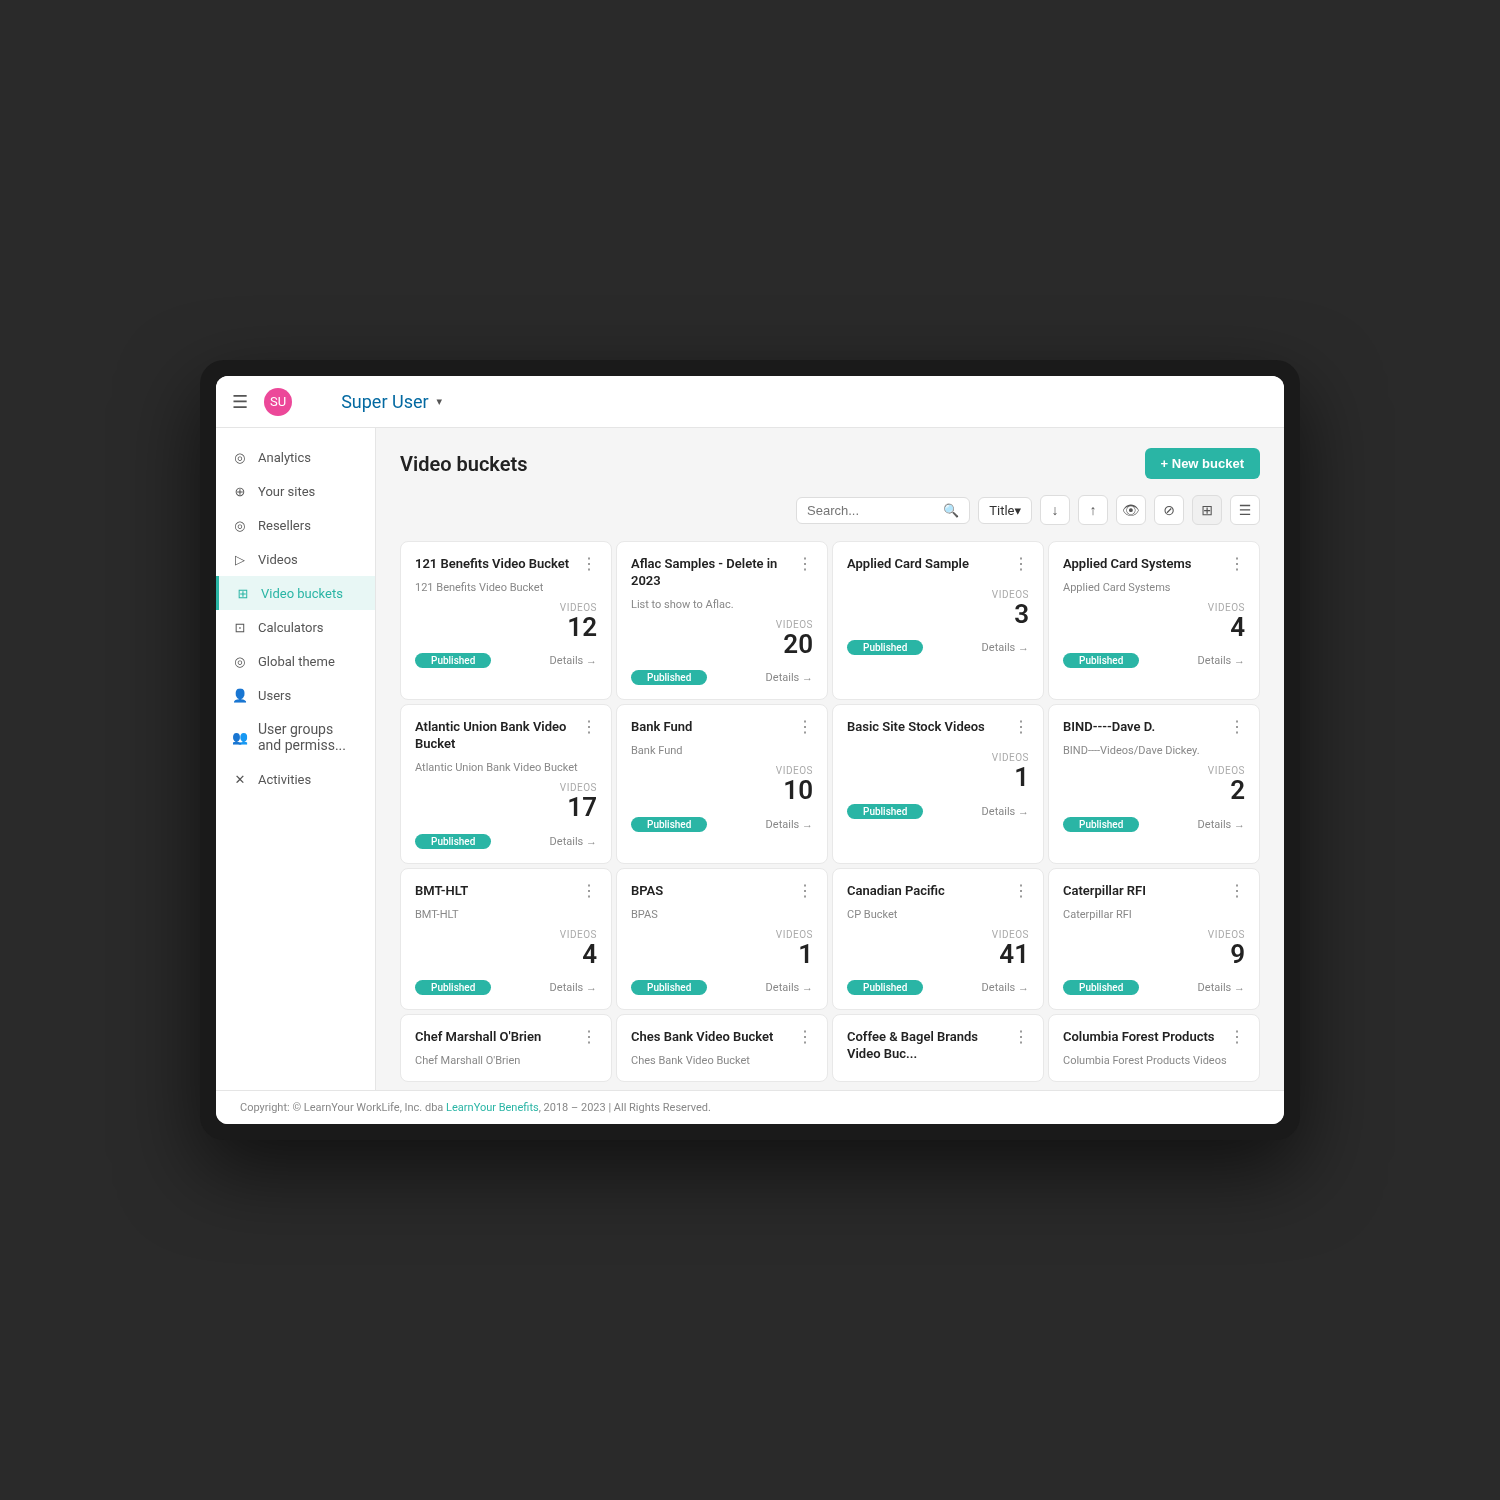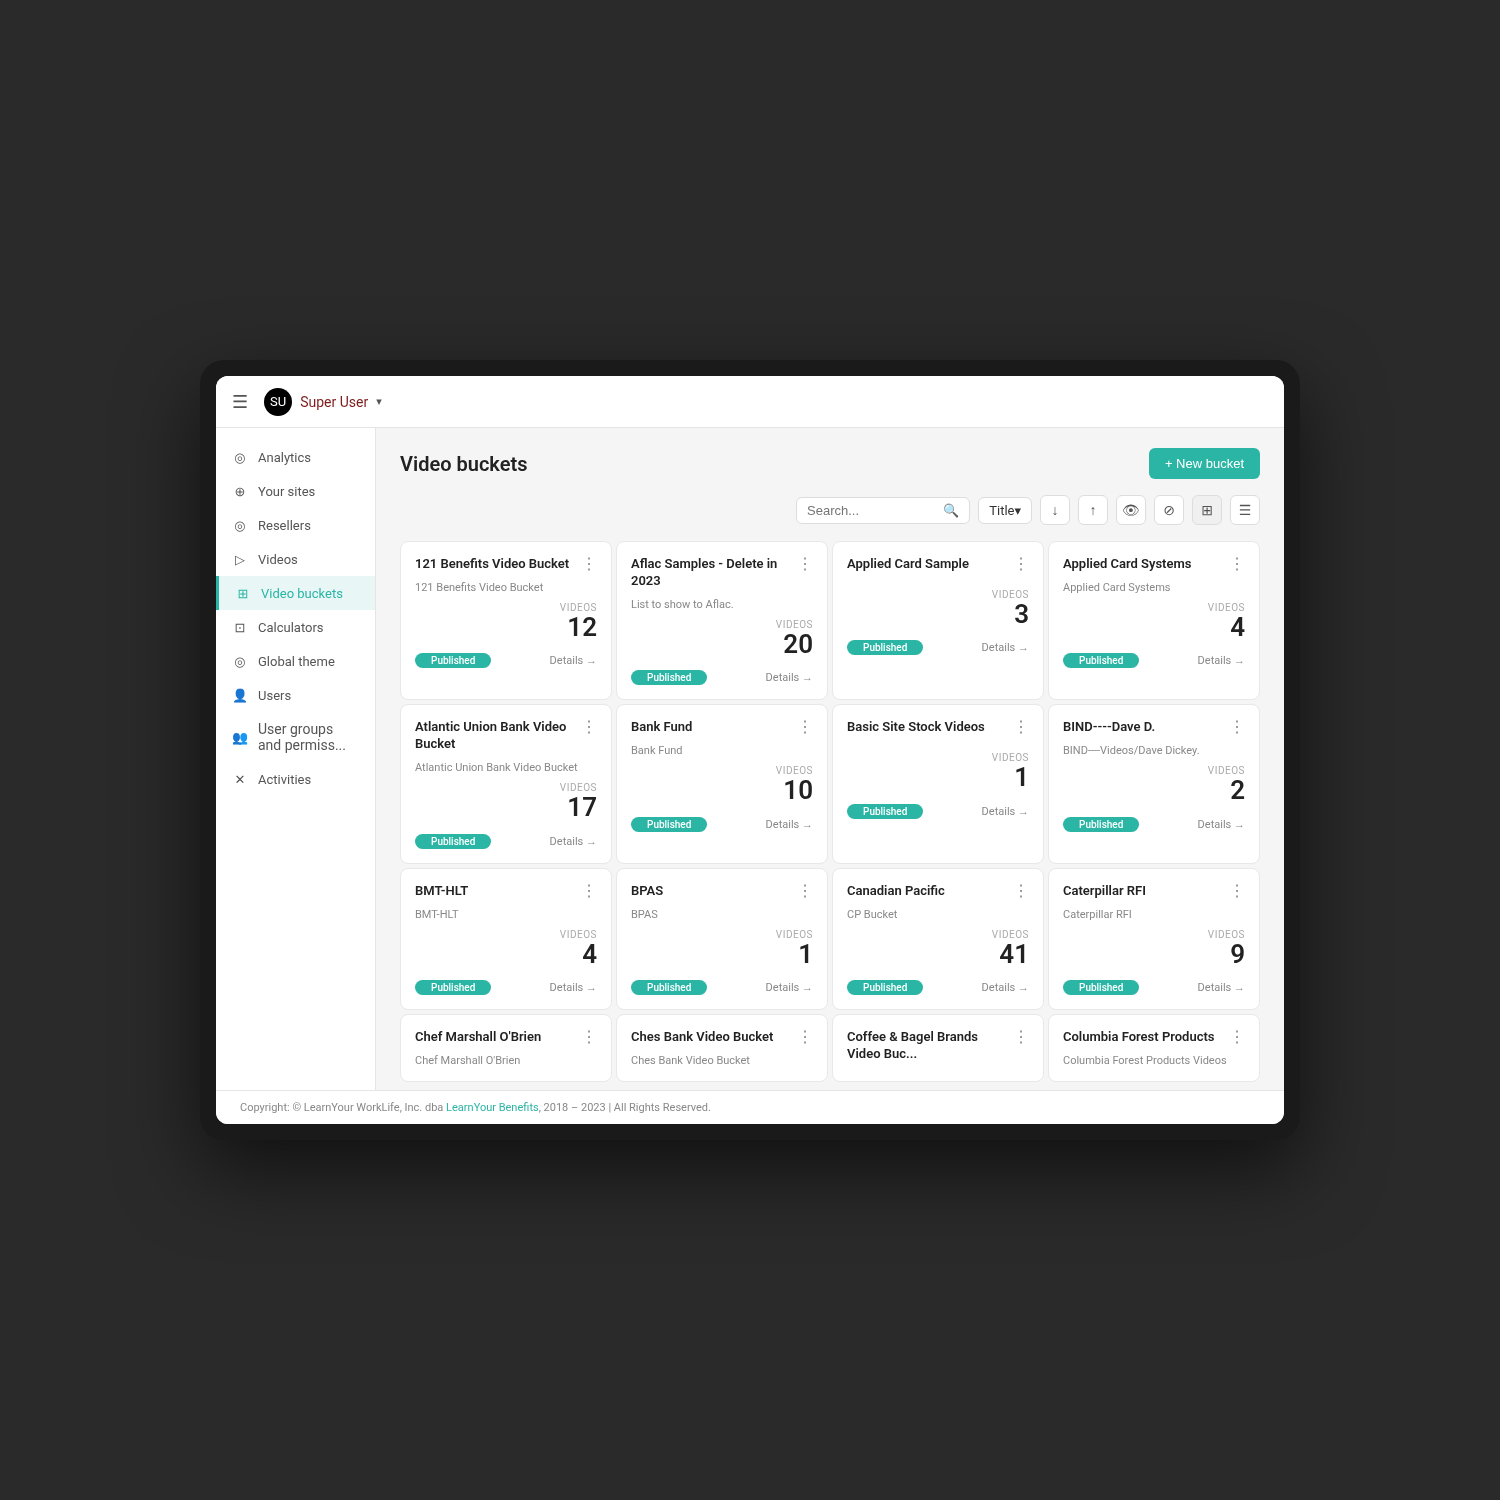--- a/index.html
+++ b/index.html
@@ -66,30 +66,31 @@
     .header-user {
       display: flex;
       align-items: center;
       gap: 8px;
       cursor: pointer;
     }
     .user-avatar {
       width: 28px;
       height: 28px;
       border-radius: 50%;
-      background: #000000;
+      background: #ec4899;
       display: flex;
       align-items: center;
       justify-content: center;
       color: #fff;
       font-size: 13px;
     }
     .user-name {
-      font-size: 14px;
-      color: #7f1d1d;
+      font-size: 18px;
+      color: #0369a1;
+      margin-left: 41px;
     }
     .user-chevron {
       font-size: 11px;
       color: #555;
     }
     
     .main-layout {
       display: flex;
       flex: 1;
       overflow: hidden;
@@ -146,21 +147,21 @@
       font-weight: 600;
       color: #222;
     }
     .new-bucket-btn {
       background: #2ab5a5;
       color: #fff;
       border: none;
       border-radius: 6px;
       padding: 8px 16px;
       font-size: 13px;
-      font-weight: 400;
+      font-weight: 700;
       cursor: pointer;
       display: flex;
       align-items: center;
       gap: 5px;
     }
     
     .toolbar {
       display: flex;
       align-items: center;
       gap: 8px;

